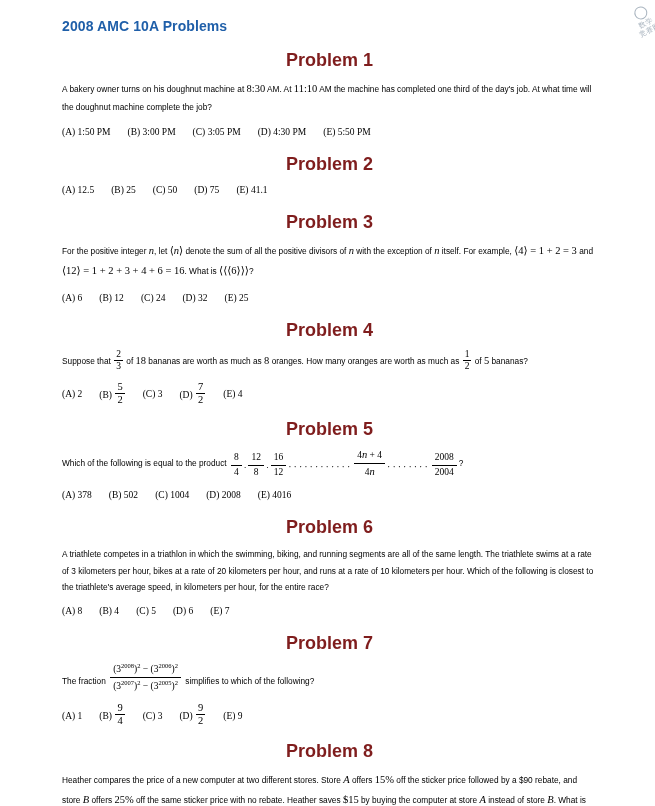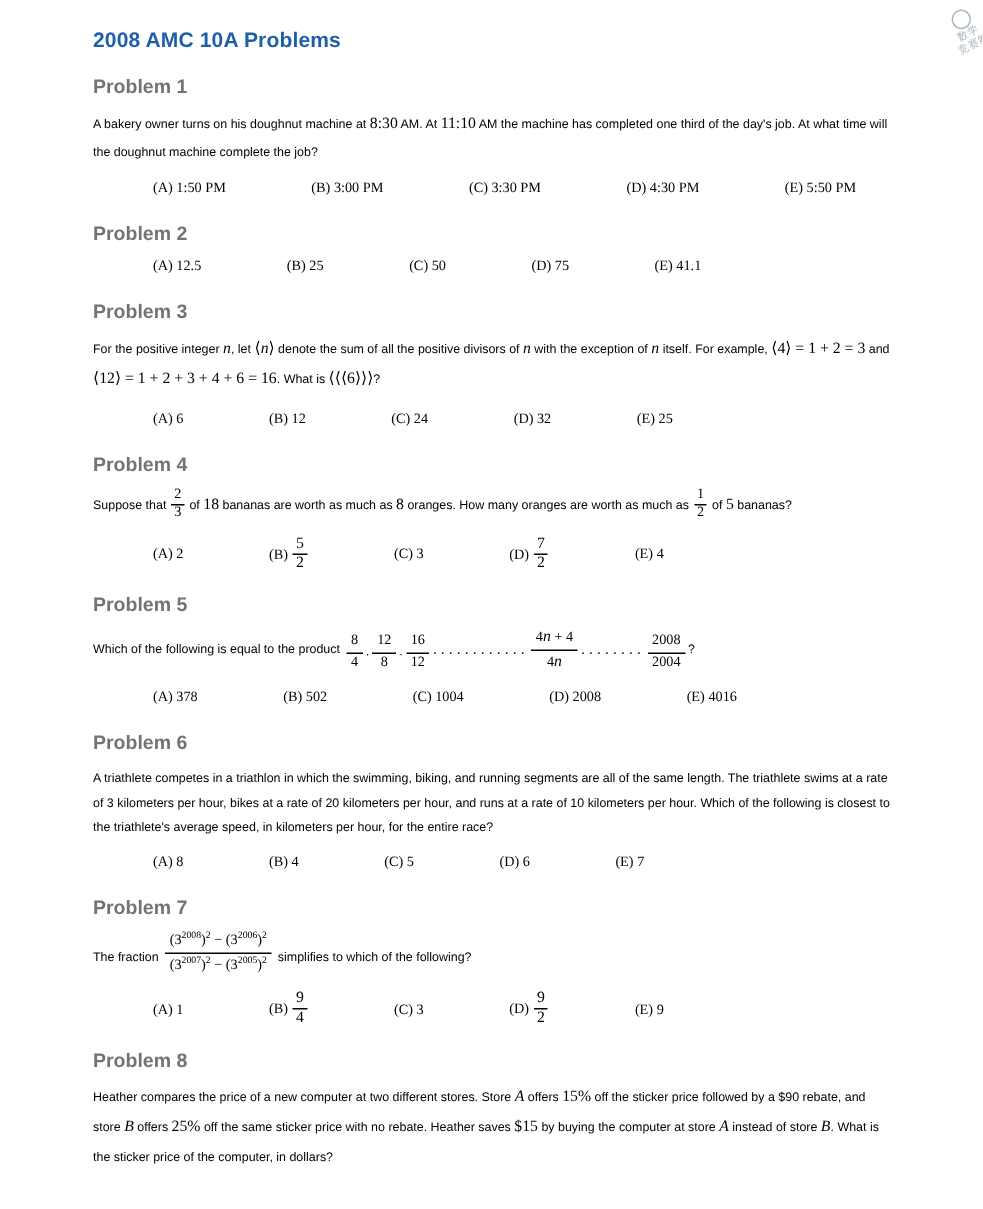--- a/index.html
+++ b/index.html
@@ -44,24 +44,25 @@
     margin: 0 auto 1px auto;
   }
   h1.doc-title {
     font-size: 14px;
     font-weight: bold;
     color: #1f5fa9;
     margin: 0 0 16px 0;
     letter-spacing: 0.1px;
   }
   h2.prob-title {
-    font-size: 13px;
+    font-size: 18px;
     font-weight: bold;
-    color: #737373;
+    color: #7f1d1d;
     margin: 0 0 8px 0;
+    text-align: center;
   }
   .prob {
     margin-bottom: 14px;
   }
   .stmt {
     font-size: 8.3px;
     line-height: 1.95;
     color: #000;
     margin: 0 0 9px 0;
     text-align: left;
@@ -70,21 +71,20 @@
     font-size: 9.5px;
     font-family: "Liberation Serif", serif;
     color: #000;
     margin: 0;
     line-height: 1.6;
   }
   .choices span.ch {
     display: inline-block;
     margin-right: 17px;
     white-space: nowrap;
-    margin-left: 40px;
   }
   
   .m {
     font-family: "Liberation Serif", serif;
     font-size: 10.5px;
     font-style: normal;
   }
   .mi {
     font-family: "Liberation Serif", serif;
     font-style: italic;
@@ -156,21 +156,21 @@
     <span class="ring"></span>
     <span>数学</span><br>
     <span>竞赛网</span>
   </div>
 
   <h1 class="doc-title">2008 AMC 10A Problems</h1>
 
   <div class="prob">
     <h2 class="prob-title">Problem 1</h2>
     <p class="stmt">A bakery owner turns on his doughnut machine at <span class="m">8:30</span> AM. At <span class="m">11:10</span> AM the machine has completed one third of the day's job. At what time will the doughnut machine complete the job?</p>
-    <p class="choices"><span class="ch">(A) 1:50 PM</span><span class="ch">(B) 3:00 PM</span><span class="ch">(C) 3:30 PM</span><span class="ch">(D) 4:30 PM</span><span class="ch">(E) 5:50 PM</span></p>
+    <p class="choices"><span class="ch">(A) 1:50 PM</span><span class="ch">(B) 3:00 PM</span><span class="ch">(C) 3:05 PM</span><span class="ch">(D) 4:30 PM</span><span class="ch">(E) 5:50 PM</span></p>
   </div>
 
   <div class="prob">
     <h2 class="prob-title">Problem 2</h2>
     <p class="choices"><span class="ch">(A) 12.5</span><span class="ch">(B) 25</span><span class="ch">(C) 50</span><span class="ch">(D) 75</span><span class="ch">(E) 41.1</span></p>
   </div>
 
   <div class="prob">
     <h2 class="prob-title">Problem 3</h2>
     <p class="stmt">For the positive integer <span class="mi">n</span>, let <span class="m">⟨<span class="mi">n</span>⟩</span> denote the sum of all the positive divisors of <span class="mi">n</span> with the exception of <span class="mi">n</span> itself. For example, <span class="m">⟨4⟩ = 1 + 2 = 3</span> and <span class="m">⟨12⟩ = 1 + 2 + 3 + 4 + 6 = 16</span>. What is <span class="m">⟨⟨⟨6⟩⟩⟩</span>?</p>

